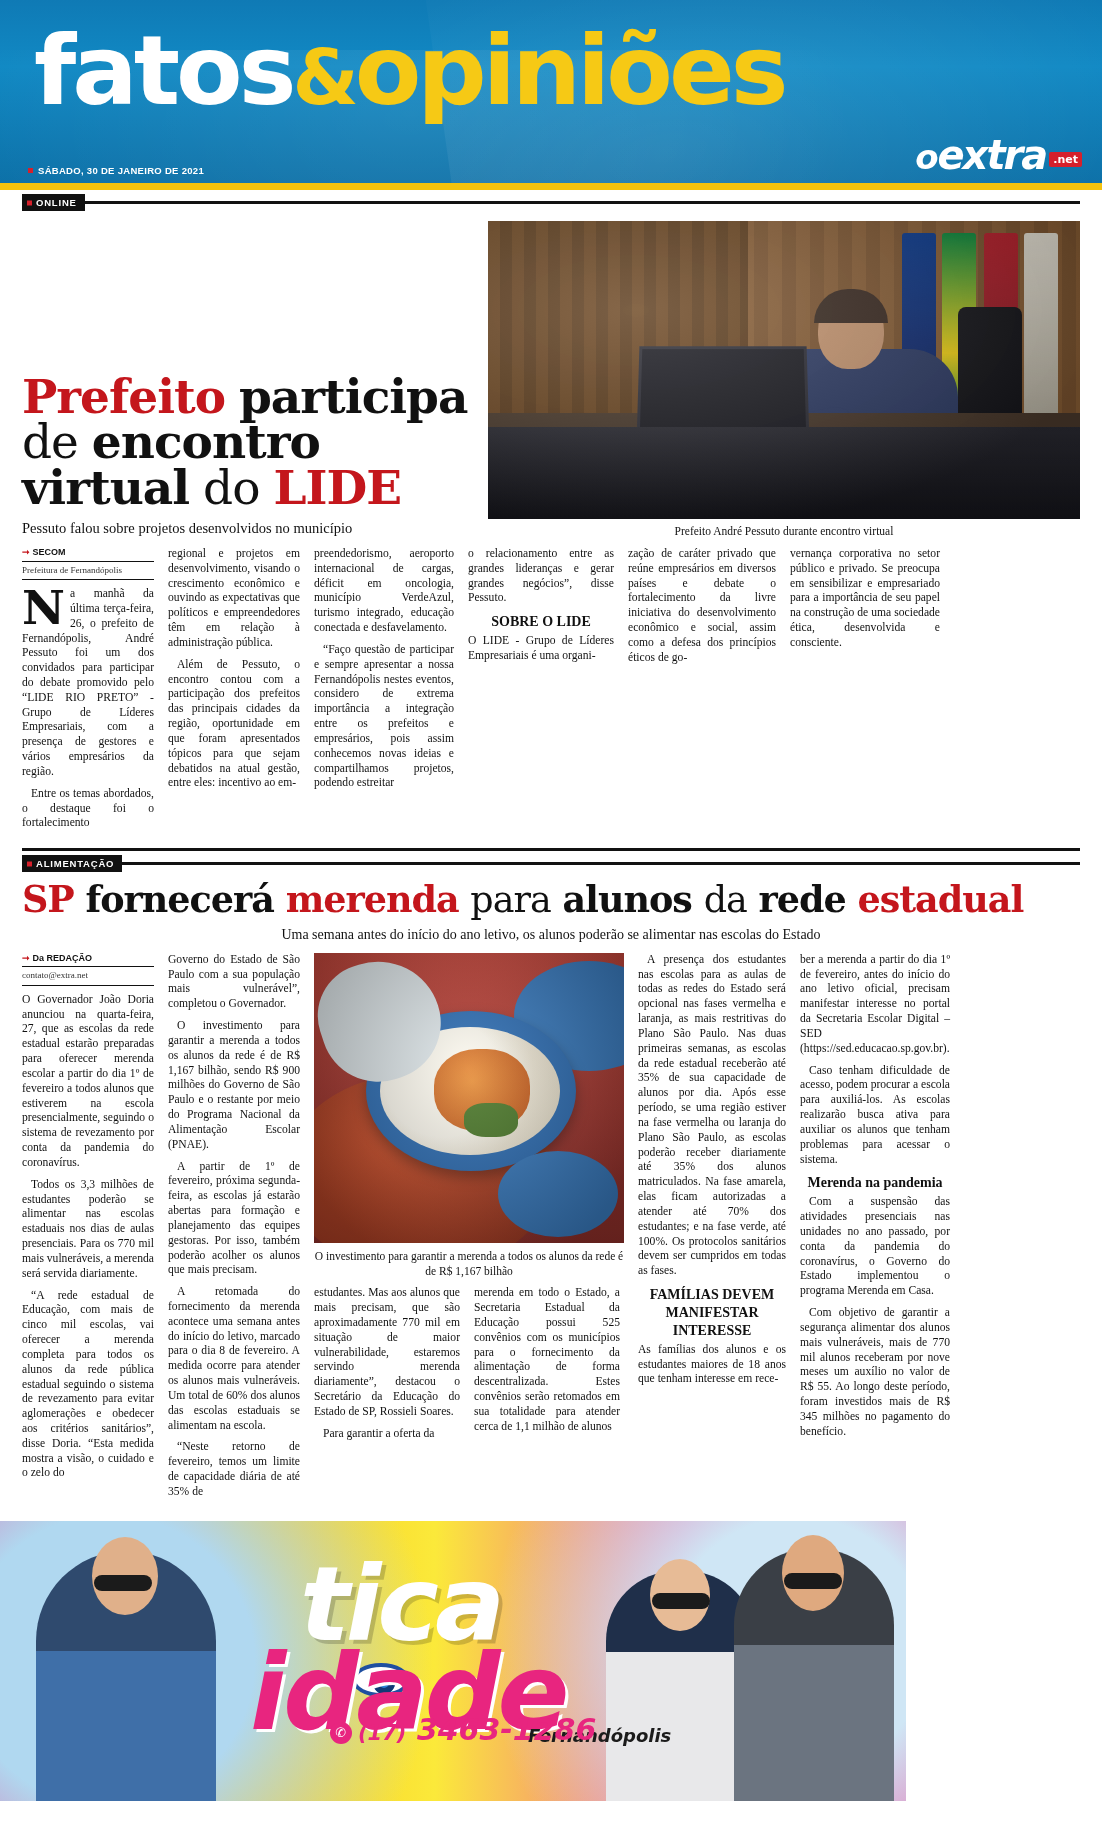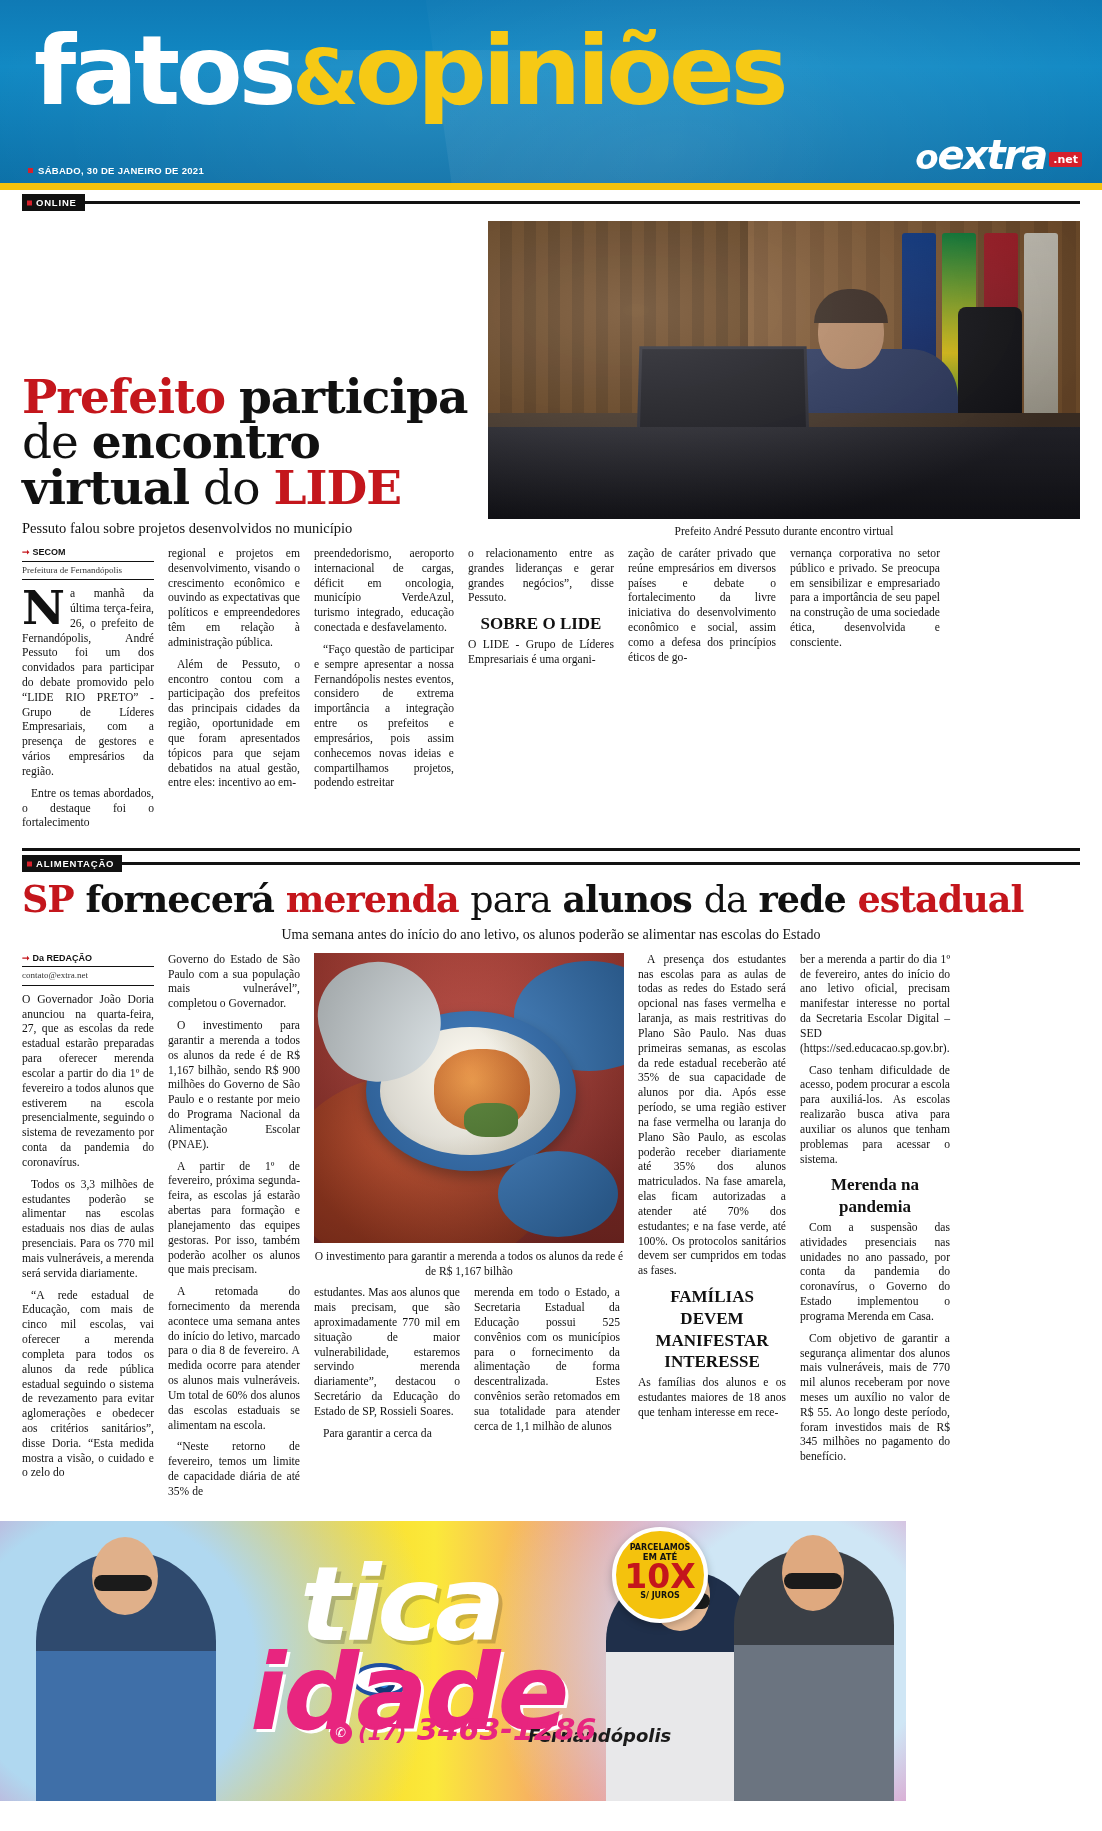--- a/index.html
+++ b/index.html
@@ -269,21 +269,21 @@
     float:left;
     font-family:"DejaVu Serif", serif;
     font-size:47px;
     line-height:.78;
     font-weight:bold;
     padding:3px 5px 0 0;
   }
   .subhd{
     font-family:"Liberation Serif", serif;
     font-weight:bold;
-    font-size:17px;
+    font-size:14px;
     text-align:center;
     margin:4px 0 3px;
     text-transform:uppercase;
   }
 
   
   .sec2-head{
     font-family:"DejaVu Serif", serif;
     font-size:36.5px;
     line-height:1;
@@ -600,21 +600,21 @@
         <div class="pf-green"></div>
         <div class="pf-plate3"></div>
         <div class="pf-glove"></div>
         <div class="pf-shadow"></div>
       </div>
       <div class="caption">O investimento para garantir a merenda a todos os alunos da rede é de R$ 1,167 bilhão</div>
 
       <div class="cols" style="margin-top:8px; gap:14px;">
         <div class="col" style="width:146px;">
           <p class="noind">estudantes. Mas aos alunos que mais precisam, que são aproximadamente 770 mil em situação de maior vulnerabilidade, estaremos servindo merenda diariamente”, destacou o Secretário da Educação do Estado de SP, Rossieli Soares.</p>
-          <p>Para garantir a cerca da</p>
+          <p>Para garantir a oferta da</p>
         </div>
         <div class="col" style="width:146px;">
           <p class="noind">merenda em todo o Estado, a Secretaria Estadual da Educação possui 525 convênios com os municípios para o fornecimento da alimentação de forma descentralizada. Estes convênios serão retomados em sua totalidade para atender cerca de 1,1 milhão de alunos</p>
         </div>
       </div>
     </div>
 
     <div class="col" style="width:148px;">
       <p>A presença dos estudantes nas escolas para as aulas de todas as redes do Estado será opcional nas fases vermelha e laranja, as mais restritivas do Plano São Paulo. Nas duas primeiras semanas, as escolas da rede estadual receberão até 35% de sua capacidade de alunos por dia. Após esse período, se uma região estiver na fase vermelha ou laranja do Plano São Paulo, as escolas poderão receber diariamente até 35% dos alunos matriculados. Na fase amarela, elas ficam autorizadas a atender até 70% dos estudantes; e na fase verde, até 100%. Os protocolos sanitários devem ser cumpridos em todas as fases.</p>
       <div class="subhd">FAMÍLIAS DEVEM MANIFESTAR INTERESSE</div>
@@ -641,26 +641,20 @@
     </div>
     <div class="ad-model m3">
       <div class="glass" style="left:50px; top:24px;"></div>
     </div>
 
     <div class="ad-word">tica</div>
     <div class="ad-eye"></div>
     <div class="ad-word2">idade</div>
     <div class="ad-city">Fernandópolis</div>
 
-    <div class="ad-badge">
-      <span class="t1">PARCELAMOS</span>
-      <span class="t2">EM ATÉ</span>
-      <span class="t3">10X</span>
-      <span class="t4">S/ JUROS</span>
-    </div>
 
     <div class="ad-phone">
       <span class="ic">✆</span><span class="ddd">(17)</span> <span>3463-1286</span>
     </div>
 
   </div>
 
 </div>
 
 </body></html>

